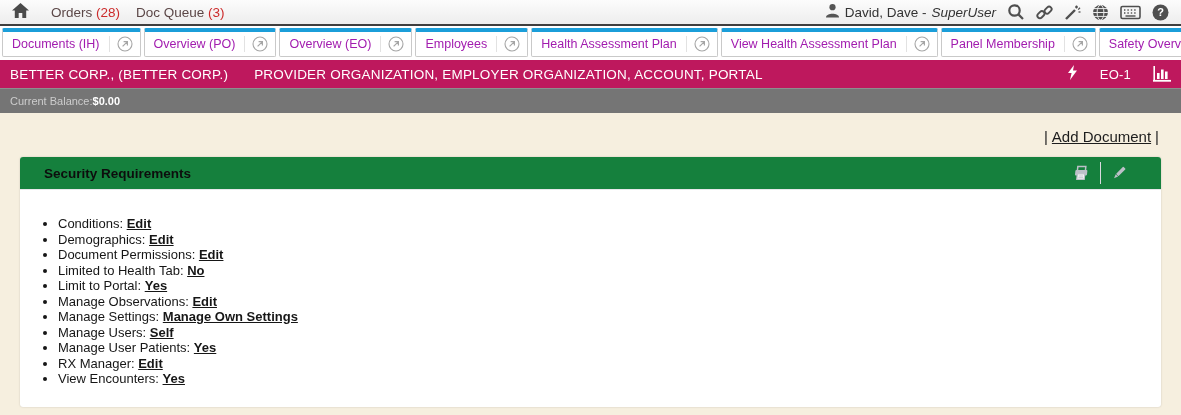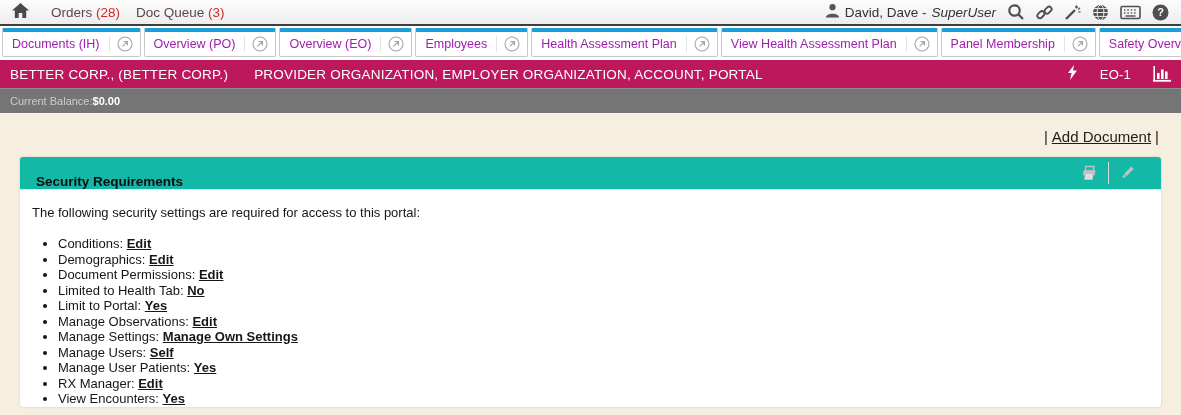--- a/index.html
+++ b/index.html
@@ -68,23 +68,23 @@
     text-align:right; padding:15px 22px 0 0;
     font-size:15px; color:#1d1d1d;
   }
   .add-doc { text-decoration:underline; cursor:pointer; color:#1d1d1d; margin:0 4px; }
 
   .panel {
     margin:12px 20px 0 20px; background:#fff; border-radius:3px;
     box-shadow:0 0 2px rgba(0,0,0,.18); height:250px;
   }
   .panel-header {
-    height:33px; background:#14b8a6; border-bottom:1px solid #e7e7eb;
+    height:33px; background:#15803d; border-bottom:1px solid #e7e7eb;
     border-radius:3px 3px 0 0;
-    display:flex; align-items:flex-end; padding:0 16px;
+    display:flex; align-items:center; padding:0 24px;
   }
   .panel-title { font-weight:bold; font-size:13.5px; color:#0d0d0d; }
   .panel-tools { margin-left:auto; display:flex; align-items:center; height:100%; }
   .tool { padding:0 10px; display:flex; align-items:center; cursor:pointer; height:22px; }
   .tool + .tool { border-left:1px solid #d9d9de; }
 
   .panel-body { padding:10px 12px 0 10px; font-size:13px; color:#161616; }
   .intro { margin:5px 0 0 2px; }
   .sec-list { margin:16px 0 0 0; padding-left:28px; list-style:disc; }
   .sec-list li { line-height:15.5px; color:#161616; }
@@ -294,21 +294,20 @@
         <svg width="16" height="16" viewBox="0 0 16 16">
             <g transform="rotate(45 8 8)">
               <rect x="6.5" y="0.5" width="3.4" height="10.2" rx="0.6" fill="#bcc0c8"></rect>
               <path d="M6.5 11.2 L8.2 15.2 L9.9 11.2 Z" fill="#bcc0c8"></path>
             </g>
           </svg>
       </span>
     </span>
   </div>
   <div class="panel-body">
-    <p class="intro">The following security settings are required for access to this portal:</p>
     <ul class="sec-list">
       <li><span>Conditions: </span><span class="val">Edit</span></li>
       <li><span>Demographics: </span><span class="val">Edit</span></li>
       <li><span>Document Permissions: </span><span class="val">Edit</span></li>
       <li><span>Limited to Health Tab: </span><span class="val">No</span></li>
       <li><span>Limit to Portal: </span><span class="val">Yes</span></li>
       <li><span>Manage Observations: </span><span class="val">Edit</span></li>
       <li><span>Manage Settings: </span><span class="val">Manage Own Settings</span></li>
       <li><span>Manage Users: </span><span class="val">Self</span></li>
       <li><span>Manage User Patients: </span><span class="val">Yes</span></li>

